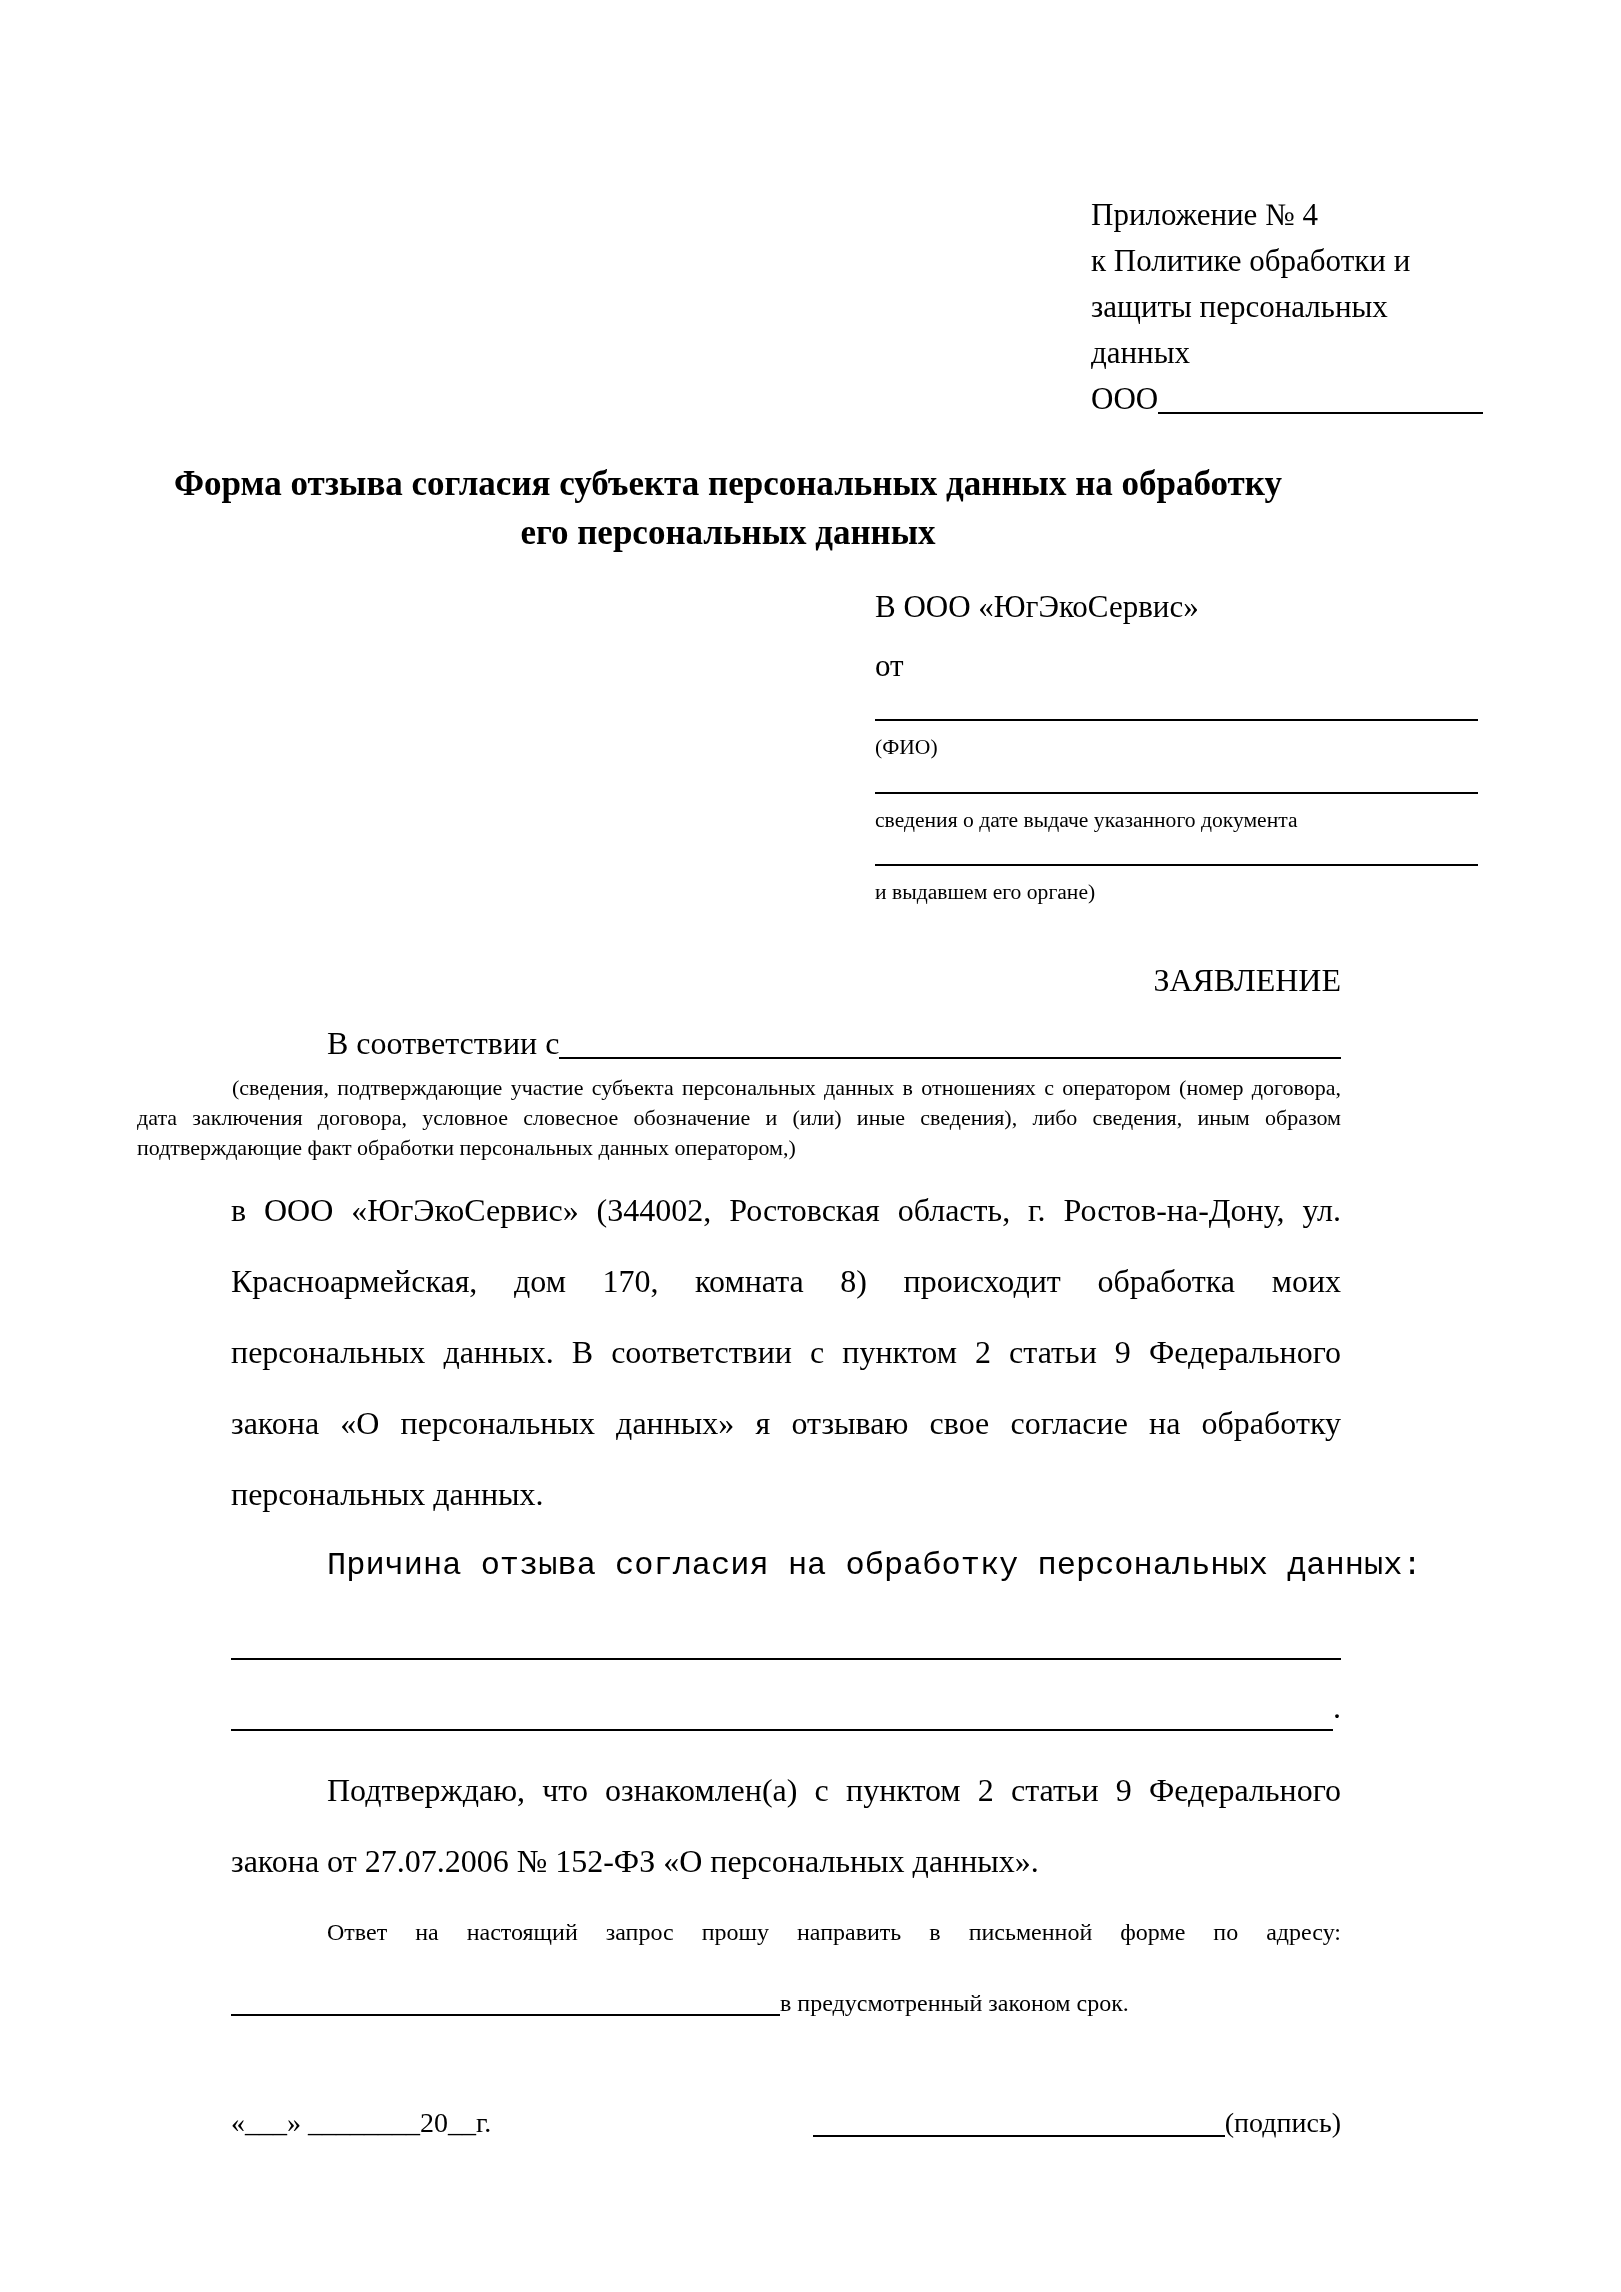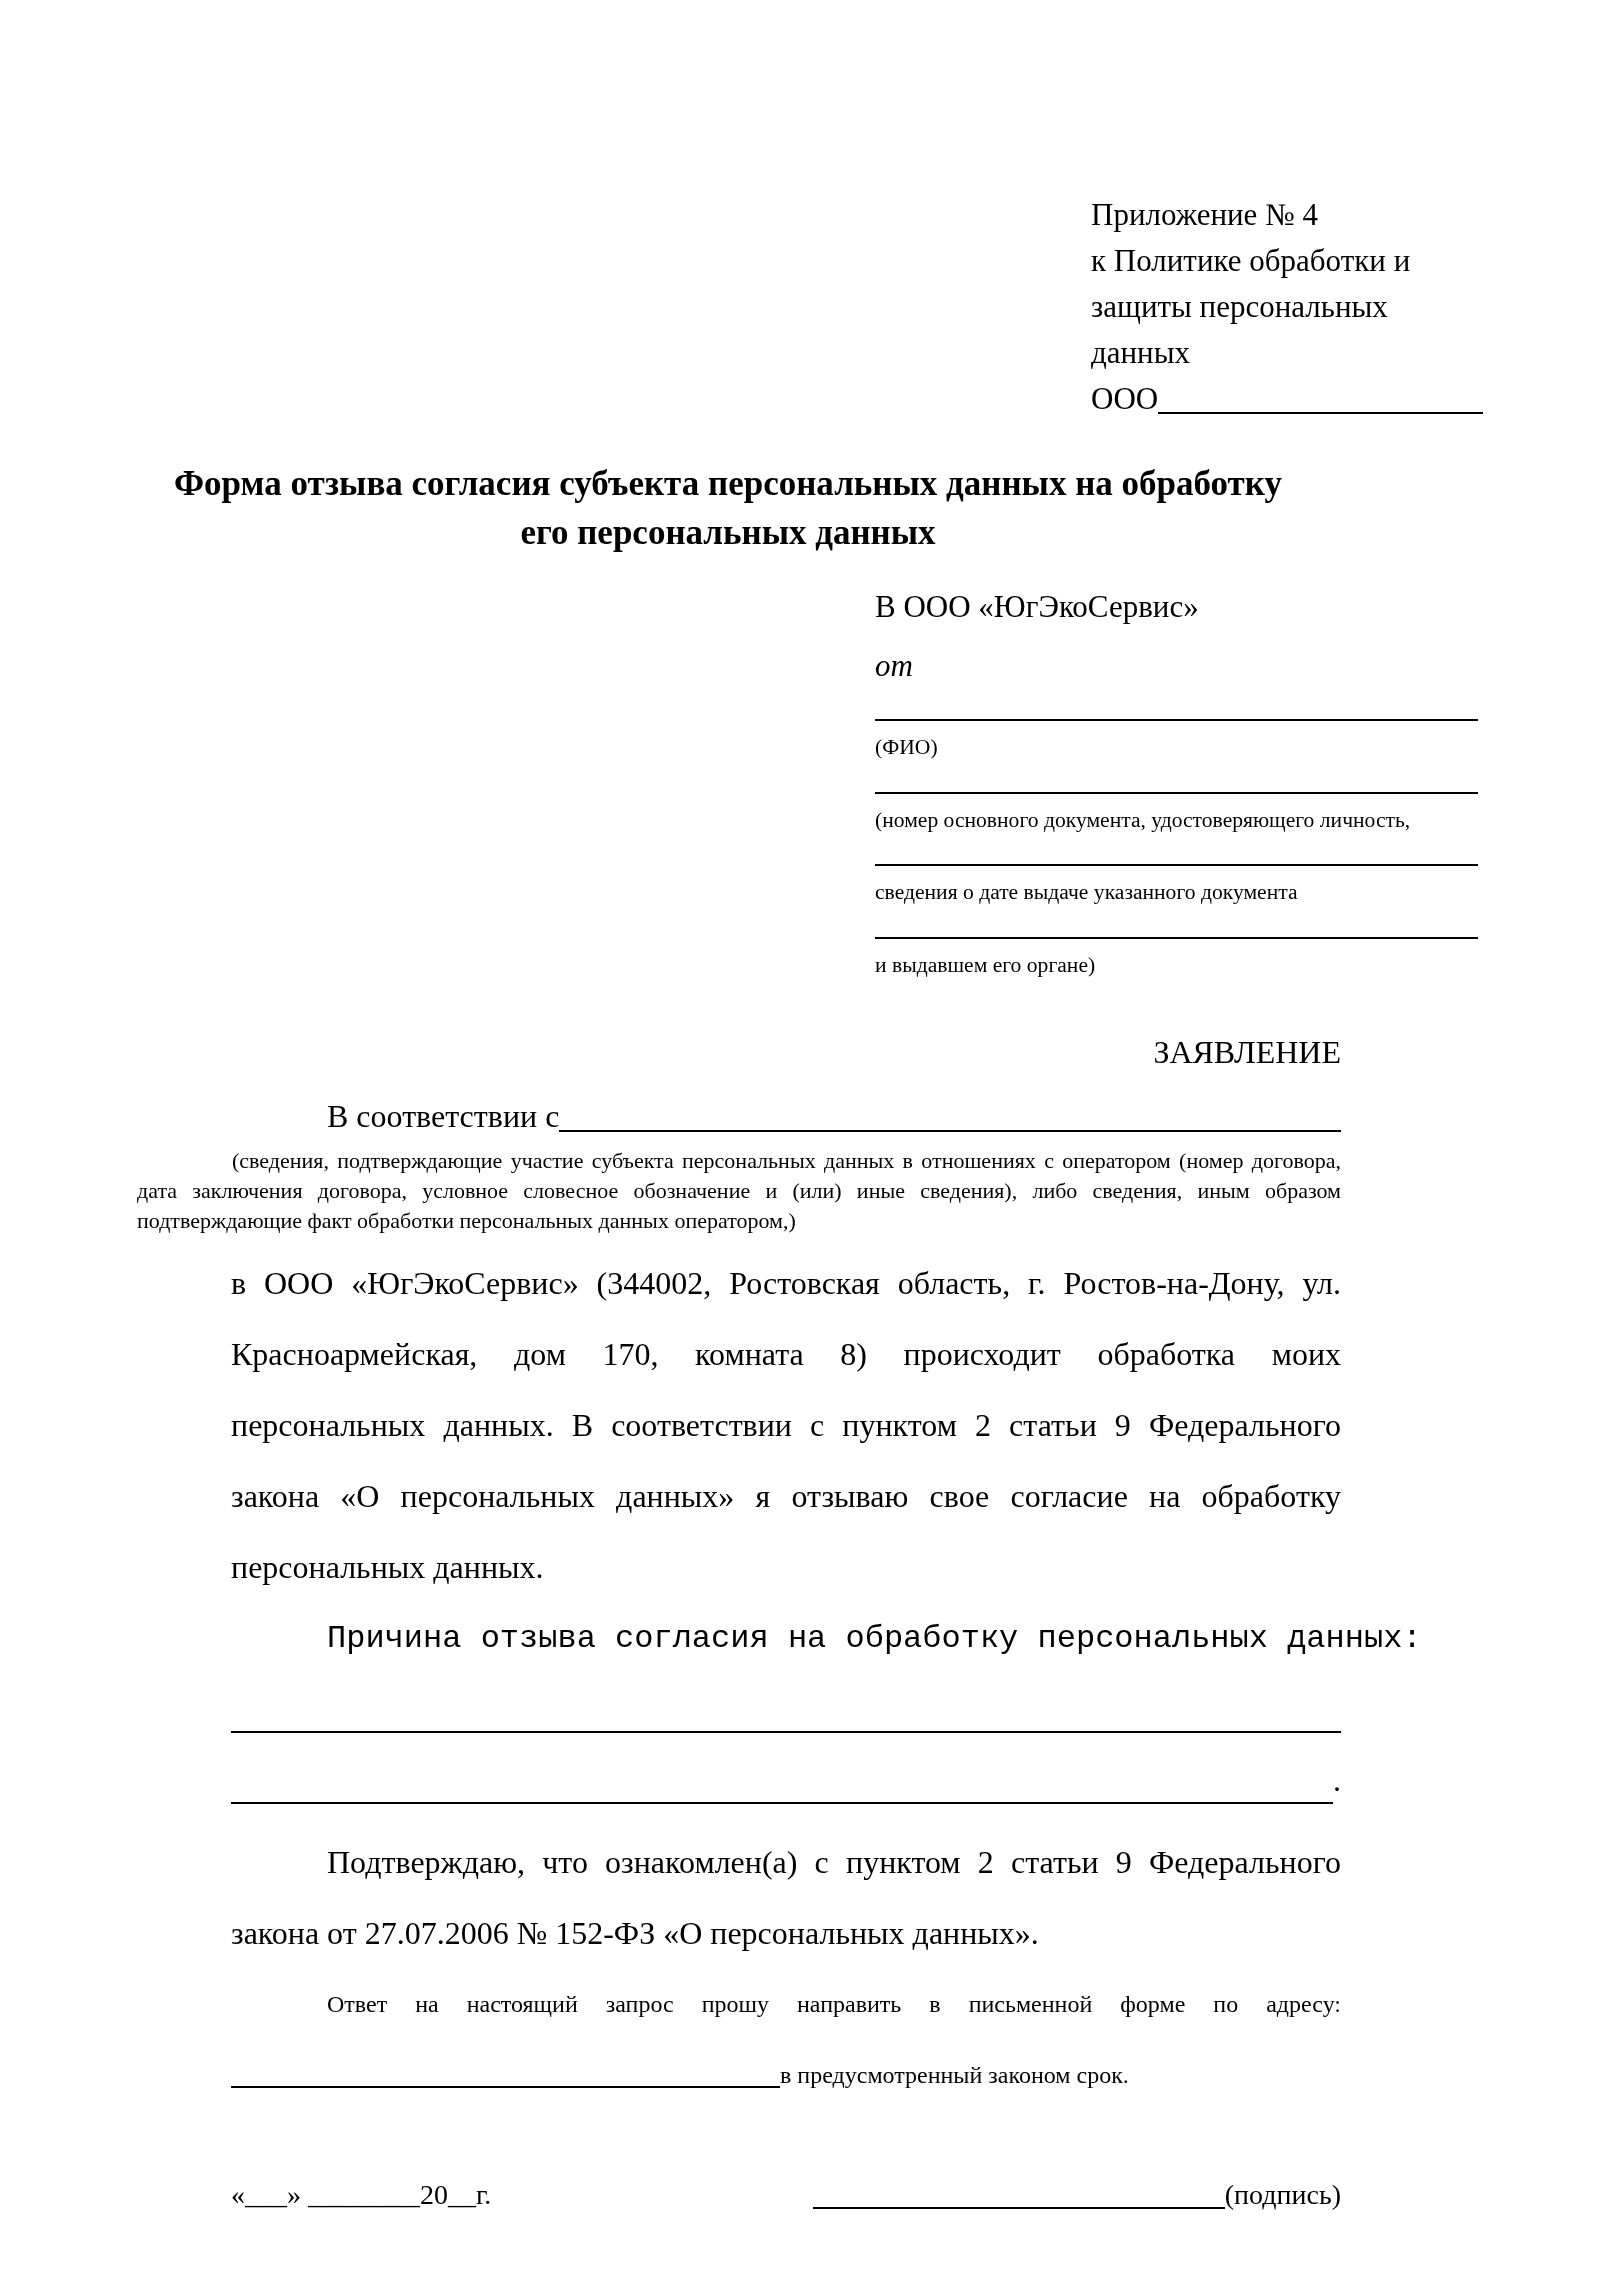--- a/index.html
+++ b/index.html
@@ -34,21 +34,21 @@
     line-height: 49px;
   }
   
   .addressee {
     margin-left: 644px;
     margin-top: 27.4px;
     width: 603px;
     font-size: 31px;
     line-height: 45px;
   }
-  .addressee .from-label { margin-top: 13.7px; font-style: italic; }
+  .addressee .from-label { margin-top: 13.7px; }
   .field { margin-top: 31px; }
   .field:first-of-type { margin-top: 25.5px; }
   .rule { border-top: 2.9px solid #000; height: 0; }
   .field-caption {
     margin-top: 14px;
     text-align: left;
     font-size: 21.6px;
     line-height: 25.5px;
     white-space: nowrap;
   }
@@ -138,24 +138,20 @@
 
   <div class="addressee">
     <div>В ООО «ЮгЭкоСервис»</div>
     <div class="from-label">от</div>
 
     <div class="field">
       <div class="rule"></div>
       <div class="field-caption">(ФИО)</div>
     </div>
 
-    <div class="field">
-      <div class="rule"></div>
-      <div class="field-caption">(номер основного документа, удостоверяющего личность,</div>
-    </div>
 
     <div class="field">
       <div class="rule"></div>
       <div class="field-caption">сведения о дате выдаче указанного документа</div>
     </div>
 
     <div class="field">
       <div class="rule"></div>
       <div class="field-caption">и выдавшем его органе)</div>
     </div>

